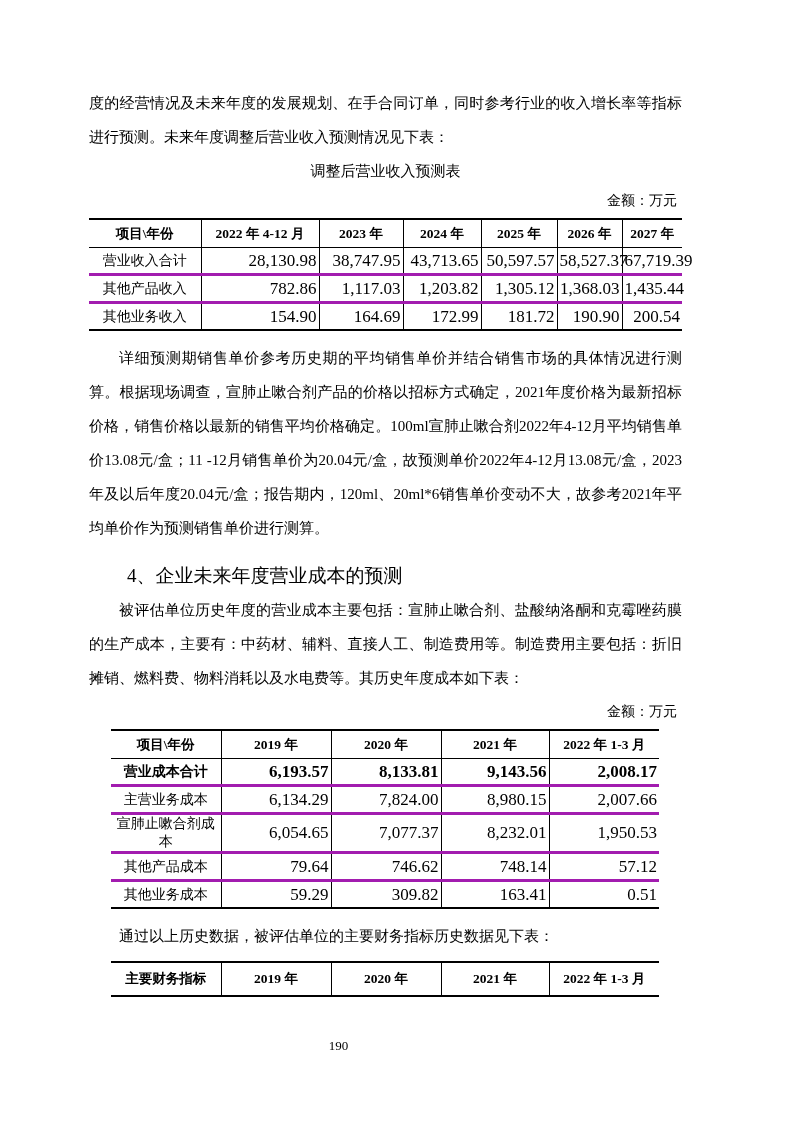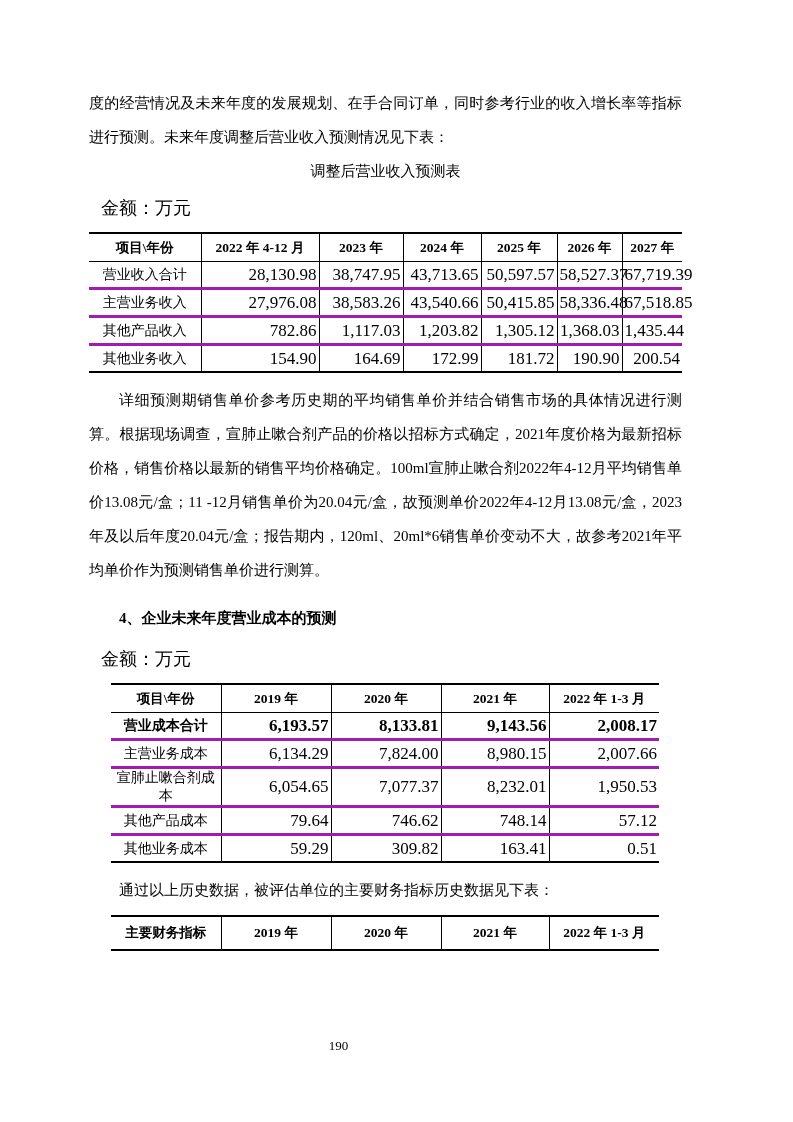--- a/index.html
+++ b/index.html
@@ -28,30 +28,31 @@
   .no-indent { text-indent:0; }
   .para-gap { margin-top:10px; }
   .table-title {
     text-align:center;
     font-size:15px;
     font-weight:normal;
     margin:4px 0 0 0;
     line-height:26px;
   }
   .unit-label {
-    font-size:18px;
+    text-align:right;
+    font-size:14px;
     line-height:24px;
-    margin:12px;
+    margin:5px;
   }
   .section-heading {
-    font-size:15px;
+    font-size:19px;
     line-height:34px;
     margin:14px 0 0 0;
     text-indent:2em;
-    font-weight:bold;
+    font-weight:normal;
   }
   table.data-table {
     border-collapse:collapse;
     table-layout:fixed;
     border-top:2.5px solid #000;
     border-bottom:2.5px solid #000;
   }
   table.table1 { width:593px; }
   table.table2, table.table3 { width:548px; margin-left:22px; }
   table.table3 { margin-top:8px; }
@@ -120,29 +121,20 @@
         <tr>
           <td class="label">营业收入合计</td>
           <td class="num">28,130.98</td>
           <td class="num">38,747.95</td>
           <td class="num">43,713.65</td>
           <td class="num">50,597.57</td>
           <td class="num">58,527.37</td>
           <td class="num">67,719.39</td>
         </tr>
         <tr>
-          <td class="label">主营业务收入</td>
-          <td class="num">27,976.08</td>
-          <td class="num">38,583.26</td>
-          <td class="num">43,540.66</td>
-          <td class="num">50,415.85</td>
-          <td class="num">58,336.48</td>
-          <td class="num">67,518.85</td>
-        </tr>
-        <tr>
           <td class="label">其他产品收入</td>
           <td class="num">782.86</td>
           <td class="num">1,117.03</td>
           <td class="num">1,203.82</td>
           <td class="num">1,305.12</td>
           <td class="num">1,368.03</td>
           <td class="num">1,435.44</td>
         </tr>
         <tr>
           <td class="label">其他业务收入</td>
@@ -153,20 +145,21 @@
           <td class="num">190.90</td>
           <td class="num">200.54</td>
         </tr>
       </tbody>
     </table>
 
     <p class="body-text para-gap">详细预测期销售单价参考历史期的平均销售单价并结合销售市场的具体情况进行测算。根据现场调查，宣肺止嗽合剂产品的价格以招标方式确定，2021年度价格为最新招标价格，销售价格以最新的销售平均价格确定。100ml宣肺止嗽合剂2022年4-12月平均销售单价13.08元/盒；11 -12月销售单价为20.04元/盒，故预测单价2022年4-12月13.08元/盒，2023年及以后年度20.04元/盒；报告期内，120ml、20ml*6销售单价变动不大，故参考2021年平均单价作为预测销售单价进行测算。</p>
 
     <p class="section-heading">4、企业未来年度营业成本的预测</p>
 
+    <p class="body-text">被评估单位历史年度的营业成本主要包括：宣肺止嗽合剂、盐酸纳洛酮和克霉唑药膜的生产成本，主要有：中药材、辅料、直接人工、制造费用等。制造费用主要包括：折旧摊销、燃料费、物料消耗以及水电费等。其历史年度成本如下表：</p>
 
     <div class="unit-label">金额：万元</div>
 
     <table class="data-table table2">
       <colgroup>
         <col style="width:110px">
           <col style="width:110px">
           <col style="width:110px">
         <col style="width:108px">
           <col style="width:110px">

